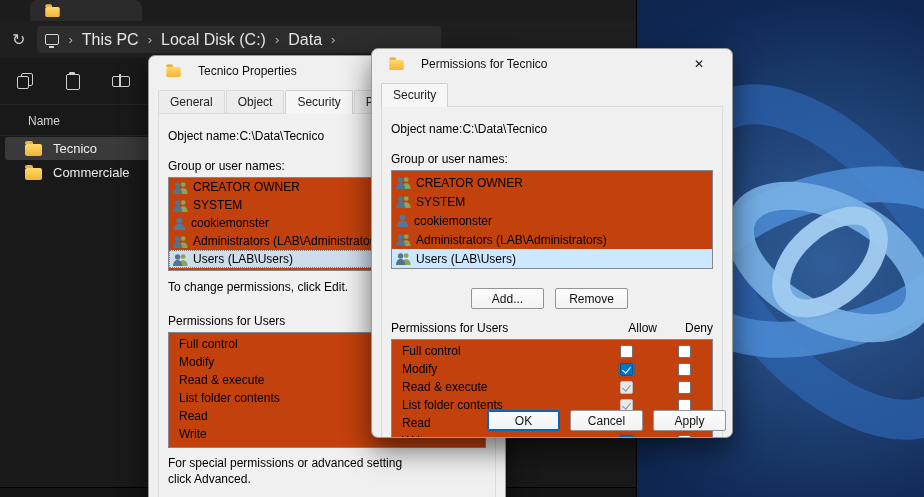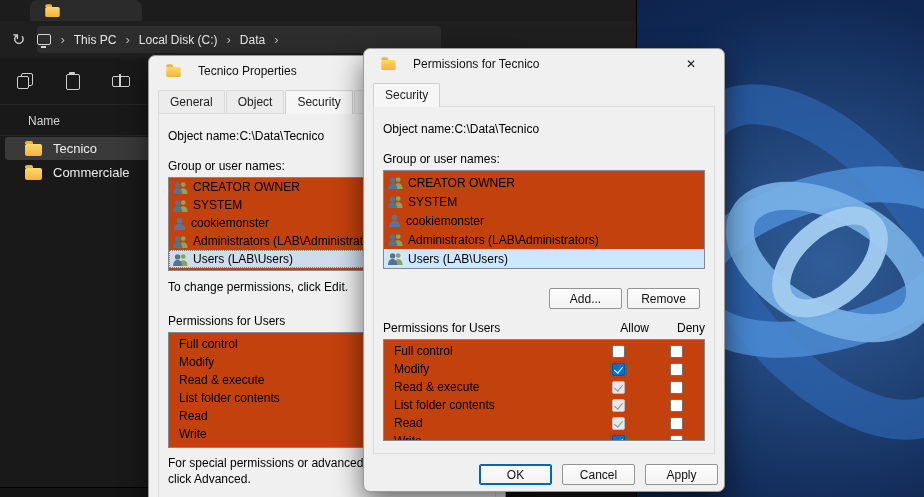--- a/index.html
+++ b/index.html
@@ -14,21 +14,21 @@
       radial-gradient(circle at 88% 52%, #16396e 0%, #0c1f46 45%, #060f27 100%);}
   .bloom{position:absolute;left:0;top:0}
 
   
   .explorer{position:absolute;left:0;top:0;width:637px;height:497px;background:#191919;border-right:1px solid #000;z-index:1}
   .tabstrip{height:21px;background:#1c1c1c;position:relative}
   .etab{position:absolute;left:30px;top:0;width:112px;height:21px;background:#2b2b2b;border-radius:8px 8px 0 0;display:flex;align-items:center;padding-left:14px}
   .addressbar{height:37px;background:#1f1f1f;display:flex;align-items:center;gap:12px;padding:0 12px}
   .refresh{color:#cfcfcf;font-size:16px;line-height:1;cursor:default}
   .refresh::before{content:"↻"}
-  .crumbbox{background:#2d2d2d;border-radius:4px;height:27px;width:404px;display:flex;align-items:center;padding:0 0;gap:9px;color:#e6e6e6;font-size:12px}
+  .crumbbox{background:#2d2d2d;border-radius:4px;height:27px;width:404px;display:flex;align-items:center;padding:0 8px;gap:9px;color:#e6e6e6;font-size:16px}
   .chev{color:#b5b5b5;font-size:13px;line-height:1}
   .chev::before{content:"›"}
   .pc-icon{width:14px;height:11px;border:1.4px solid #d6d6d6;border-radius:2px;position:relative}
   .pc-icon::after{content:"";position:absolute;left:3px;bottom:-4px;width:5px;height:1.6px;background:#d6d6d6}
   .searchbox{background:#2d2d2d;border-radius:4px;height:27px;width:154px;display:flex;align-items:center;justify-content:space-between;padding:0 10px}
   .searchbox input{background:transparent;border:none;outline:none;color:#9d9d9d;font-size:12.5px;width:110px;font-family:"Liberation Sans",sans-serif}
   .search-icon{width:13px;height:13px;position:relative;flex:none}
   .search-icon::before{content:"";position:absolute;left:1px;top:1px;width:7px;height:7px;border:1.4px solid #a9a9a9;border-radius:50%}
   .search-icon::after{content:"";position:absolute;left:9px;top:9px;width:5px;height:1.5px;background:#a9a9a9;transform:rotate(45deg);transform-origin:0 0}
   .toolbar{height:47px;display:flex;align-items:center;gap:30px;padding:0 16px;background:#191919;border-bottom:1px solid #272727}
@@ -43,21 +43,21 @@
   .filerow{height:23px;display:flex;align-items:center;gap:11px;padding-left:20px;color:#ececec;font-size:13px;margin:1px 5px;border-radius:3px}
   .filerow.selected{background:#3a3a3a}
   .folder-icon{width:17px;height:12px;background:linear-gradient(#ffd968,#f2b43c);border-radius:2px;position:relative;flex:none;margin-top:2px}
   .folder-icon::before{content:"";position:absolute;top:-3px;left:0;width:8px;height:3px;background:#e9b545;border-radius:2px 2px 0 0}
   .folder-icon.sm{transform:scale(.85)}
   .statusbar{position:absolute;left:0;bottom:0;width:100%;height:10px;background:#141414;border-top:1px solid #000}
 
   
   .dialog{position:absolute;background:#f0f0f0;border:1px solid #9a9a9a;border-radius:7px;box-shadow:0 12px 28px rgba(0,0,0,.55);font-size:12px;color:#000;overflow:hidden}
   .dlg-back{left:148px;top:55px;width:358px;height:460px;z-index:2}
-  .dlg-front{left:363px;top:48px;width:362px;height:444px;z-index:3}
+  .dlg-front{left:371px;top:48px;width:362px;height:390px;z-index:3}
   .dlg-titlebar{height:29px;display:flex;align-items:center;gap:16px;padding:0 16px}
   .dlg-title{font-size:12px;color:#111}
   .dlg-close{margin-left:auto;width:34px;height:23px;display:flex;align-items:center;justify-content:center;font-size:12px;color:#111;border-radius:4px;cursor:default}
   .dlg-close::before{content:"✕"}
   .tabsrow{display:flex;padding:0 9px;position:relative;z-index:2;margin-top:5px}
   .tabitem{padding:4px 11px 3px;border:1px solid #d9d9d9;border-bottom:none;background:#ececec;margin-right:1px;border-radius:2px 2px 0 0;font-size:12px;color:#222}
   .tabitem.active{background:#f6f6f6;padding-bottom:5px;margin-bottom:-1px;border-color:#cfcfcf}
   .tabpanel{border:1px solid #dcdcdc;background:#f0f0f0;margin:0 9px;padding:10px 9px;position:relative}
   .dlg-back .tabpanel{height:404px}
   .dlg-front .tabpanel{height:348px}
@@ -71,21 +71,21 @@
   .dlg-front .listrow{height:19px}
   .listrow.sel-active{background:#cce8ff}
   .listrow.sel-inactive{background:#cfdcec;outline:1px dotted #7c7c7c;outline-offset:-1px}
   .usericon{flex:none;display:inline-flex}
   .hint{margin-top:9px}
   .permlabel-back{margin-top:20px}
   .permlist-back{height:116px;padding-top:2px}
   .permrow-plain{height:18px;display:flex;align-items:center;padding:0 10px;font-size:12px}
   .adv1{margin-top:8px}
   .adv2{margin-top:2px}
-  .btnrow{display:flex;justify-content:flex-end;gap:5px;margin-top:19px;padding-right:5px}
+  .btnrow{display:flex;justify-content:center;gap:11px;margin-top:19px;padding-right:5px}
   .winbtn{width:73px;height:21px;background:linear-gradient(#fdfdfd,#f2f2f2);border:1px solid #949494;border-radius:2px;font-size:12px;display:flex;align-items:center;justify-content:center;color:#111;cursor:default}
   .winbtn.default{border:1px solid #0067c0;box-shadow:inset 0 0 0 1px #0067c0}
   .permhdr{display:grid;grid-template-columns:1fr 60px 56px;margin-top:12px;align-items:end}
   .permhdr .h{text-align:right}
   .permgrid{height:102px;padding:2px 0 0}
   .permrow{display:grid;grid-template-columns:1fr 60px 56px;height:18px;align-items:center;padding-left:10px}
   .cbcell{display:flex;justify-content:center}
   .cb{width:13px;height:13px;border:1px solid #707070;background:#fff;position:relative;border-radius:2px}
   .cb.checked{background:#0075c5;border-color:#00579b;outline:1px dotted #555;outline-offset:1px}
   .cb.checked::after{content:"";position:absolute;left:3.5px;top:1px;width:4px;height:7px;border:solid #fff;border-width:0 1.8px 1.8px 0;transform:rotate(40deg)}

